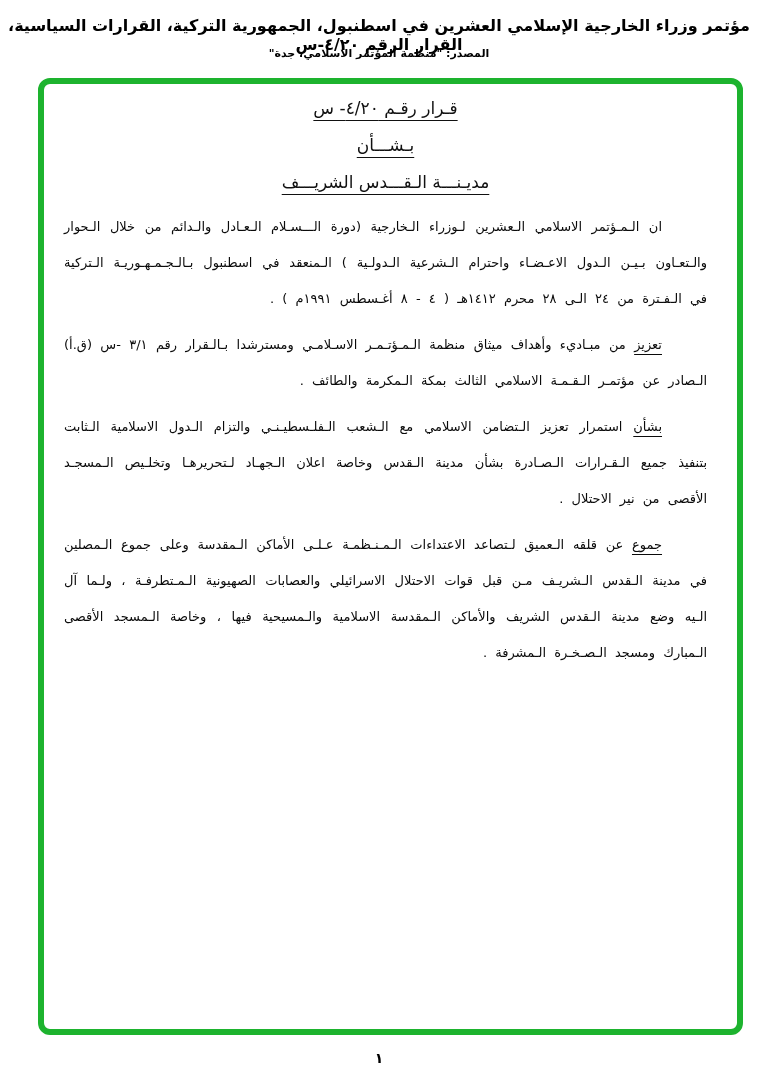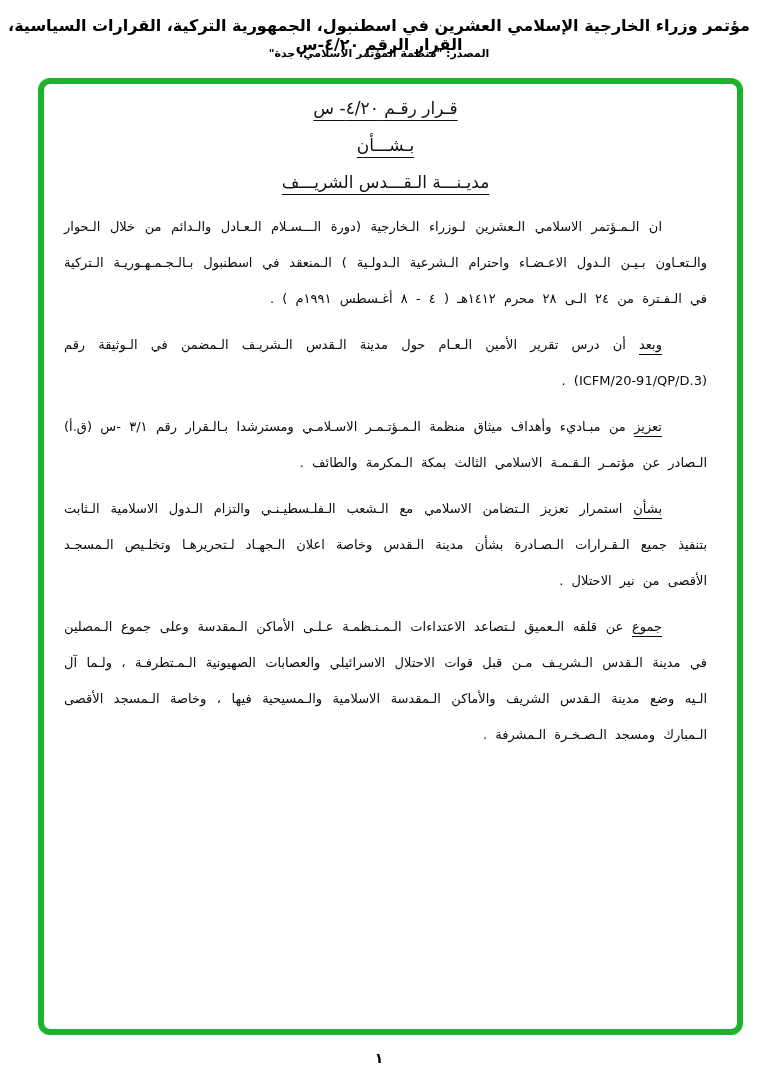--- a/index.html
+++ b/index.html
@@ -83,24 +83,20 @@
       <span class="title-line">مديـنـــة الـقـــدس الشريـــف</span>
     </div>
 
     <div class="doc-body">
 
       <p class="para">
         <span class="lead"></span>
         <span>ان الـمـؤتمر الاسلامي الـعشرين لـوزراء الـخارجية (دورة الـــسـلام الـعـادل والـدائم من خلال الـحوار والـتعـاون بـيـن الـدول الاعـضـاء واحترام الـشرعية الـدولـية ) الـمنعقد في اسطنبول بـالـجـمـهـوريـة الـتركية في الـفـترة من ٢٤ الـى ٢٨ محرم ١٤١٢هـ ( ٤ - ٨ أغـسطس ١٩٩١م ) .</span>
       </p>
 
-      <p class="para">
-        <span class="lead">وبعد</span>
-        <span>أن درس تقرير الأمين الـعـام حول مدينة الـقدس الـشريـف الـمضمن في الـوثيقة رقم (ICFM/20-91/QP/D.3) .</span>
-      </p>
 
       <p class="para">
         <span class="lead">تعزيز</span>
         <span>من مبـاديء وأهداف ميثاق منظمة الـمـؤتـمـر الاسـلامـي ومسترشدا بـالـقرار رقم ٣/١ -س (ق.أ) الـصادر عن مؤتمـر الـقـمـة الاسلامي الثالث بمكة الـمكرمة والطائف .</span>
       </p>
 
       <p class="para">
         <span class="lead">بشأن</span>
         <span>استمرار تعزيز الـتضامن الاسلامي مع الـشعب الـفلـسطيـنـي والتزام الـدول الاسلامية الـثابت بتنفيذ جميع الـقـرارات الـصـادرة بشأن مدينة الـقدس وخاصة اعلان الـجهـاد لـتحريرهـا وتخلـيص الـمسجـد الأقصى من نير الاحتلال .</span>
       </p>

